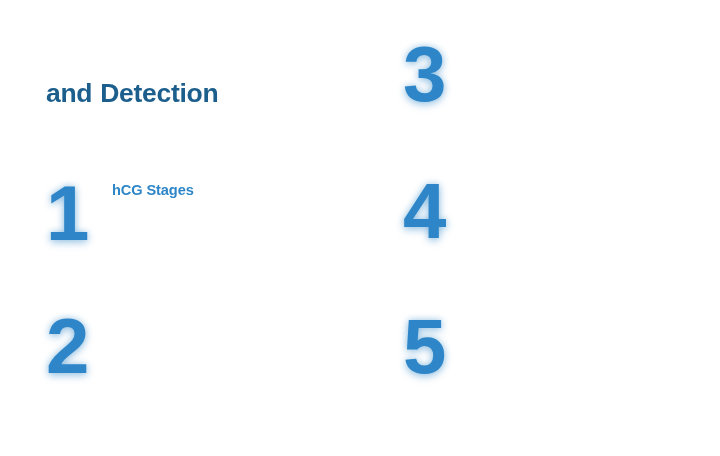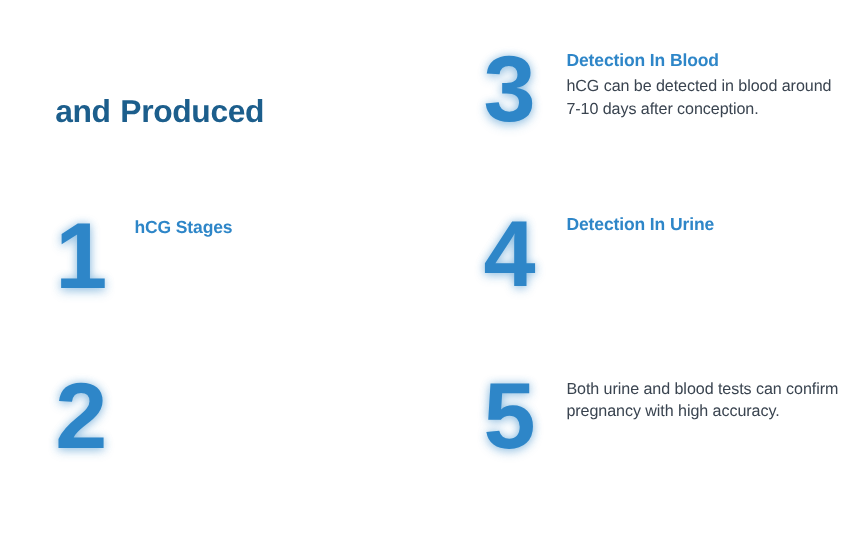--- a/index.html
+++ b/index.html
@@ -96,49 +96,43 @@
   #stage-3 .stage-number,
   #stage-4 .stage-number,
   #stage-5 .stage-number { width: 69px; }
 </style>
 </head>
 <body>
 
 <div class="infographic">
 
   <div class="title-block">
-    <h1 class="title"><br><span>and Produced</span><br></h1>
+    <h1 class="title"><br><span>and Detection</span><br></h1>
   </div>
 
   <div class="stage" id="stage-1">
     <div class="stage-number">1</div>
     <div class="stage-body">
       <h2 class="stage-heading">hCG Stages</h2>
     </div>
   </div>
 
   <div class="stage" id="stage-2">
     <div class="stage-number">2</div>
   </div>
 
   <div class="stage" id="stage-3">
     <div class="stage-number">3</div>
-    <div class="stage-body">
-      <h2 class="stage-heading">Detection In Blood</h2>
-      <p class="stage-text">hCG can be detected in blood around 7-10 days after conception.</p>
-    </div>
   </div>
 
   <div class="stage" id="stage-4">
     <div class="stage-number">4</div>
     <div class="stage-body">
-      <h2 class="stage-heading">Detection In Urine</h2>
     </div>
   </div>
 
   <div class="stage" id="stage-5">
     <div class="stage-number">5</div>
     <div class="stage-body">
-      <p class="stage-text">Both urine and blood tests can confirm pregnancy with high accuracy.</p>
     </div>
   </div>
 
 </div>
 
 </body></html>

